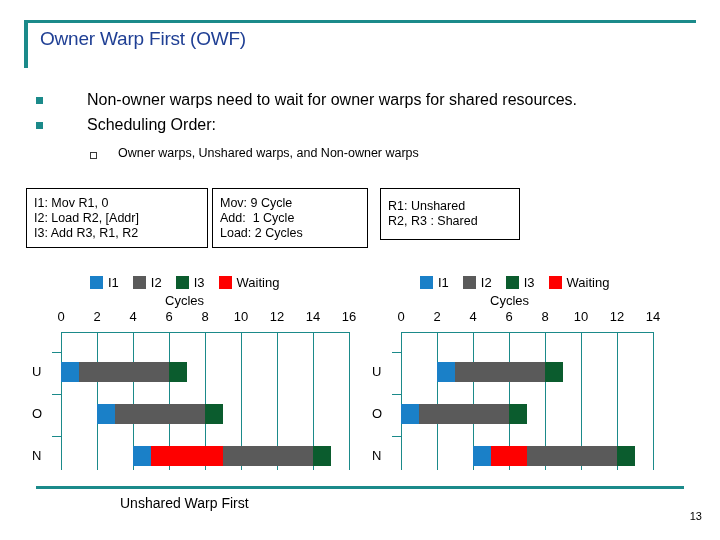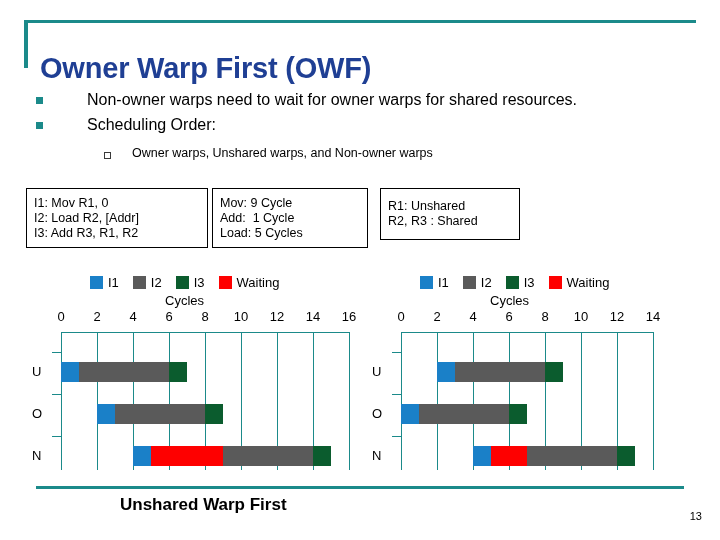--- a/index.html
+++ b/index.html
@@ -8,33 +8,33 @@
     font-family:"Liberation Sans",sans-serif;
     color:#000;overflow:hidden;position:relative;
   }
   .slide{position:absolute;left:0;top:0;width:720px;height:540px;}
 
   
   .title-rule{position:absolute;left:24px;top:20px;width:672px;height:3px;background:#1b8a8a;}
   .title-bar{position:absolute;left:24px;top:20px;width:4px;height:48px;background:#1b8a8a;}
   .title-text{
     position:absolute;left:40px;top:28px;
-    font-size:29px;font-weight:bold;color:#1f3f94;
-    letter-spacing:-0.2px;white-space:nowrap;margin-top:24px;
+    font-size:19px;font-weight:normal;color:#1f3f94;
+    letter-spacing:-0.2px;white-space:nowrap;
   }
 
   
   .bullet-row{position:absolute;display:flex;align-items:flex-start;}
   .sq{width:7px;height:7px;background:#1b8a8a;display:inline-block;flex:0 0 auto;}
   .b1{left:36px;top:92px;}
   .b2{left:36px;top:117px;}
   .bullet-row .btext{font-size:16px;color:#000;margin-left:44px;line-height:16px;white-space:nowrap;}
   .b1 .sq,.b2 .sq{margin-top:5px;}
 
-  .sub-row{position:absolute;left:104px;top:147px;display:flex;align-items:flex-start;}
+  .sub-row{position:absolute;left:90px;top:147px;display:flex;align-items:flex-start;}
   .sq-sm{width:5px;height:5px;border:1px solid #3a3a3a;background:#ffffff;display:inline-block;margin-top:5px;flex:0 0 auto;}
   .sub-row .btext{font-size:12.5px;margin-left:21px;line-height:13px;white-space:nowrap;}
 
   
   .box{
     position:absolute;border:1px solid #000;background:#fff;
     font-size:12.5px;line-height:15px;padding:5px 7px;box-sizing:border-box;
     display:flex;flex-direction:column;justify-content:center;
   }
   .box span{white-space:pre;}
@@ -66,21 +66,21 @@
   .plot{position:absolute;left:0;top:22px;width:100%;height:138px;}
   .gridline{position:absolute;top:0;width:1px;height:138px;background:#1b8a8a;}
   .axis-top{position:absolute;top:0;height:1px;background:#1b8a8a;}
   .tickmark{position:absolute;width:9px;height:1px;background:#1b8a8a;}
 
   .rowlabel{position:absolute;font-size:13px;line-height:14px;transform:translateY(-50%);}
   .bar{position:absolute;height:20px;}
 
   
   .foot-rule{position:absolute;left:36px;top:486px;width:648px;height:3px;background:#1b8a8a;}
-  .caption{position:absolute;font-size:17px;font-weight:bold;}
+  .caption{position:absolute;font-size:14px;font-weight:normal;}
   #caption-left{left:120px;top:495px;}
   #caption-right{left:462px;top:491px;}
   .pagenum{position:absolute;right:18px;top:510px;font-size:11px;}
 </style>
 </head>
 <body>
 
 <div class="slide">
 
   <div class="title-rule"></div>
@@ -102,21 +102,21 @@
   </div>
 
   <div class="box" id="box-instructions">
     <span>I1: Mov R1, 0</span>
     <span>I2: Load R2, [Addr]</span>
     <span>I3: Add R3, R1, R2</span>
   </div>
   <div class="box" id="box-latency">
     <span>Mov: 9 Cycle</span>
     <span>Add:  1 Cycle</span>
-    <span>Load: 5 Cycles</span>
+    <span>Load: 2 Cycles</span>
   </div>
   <div class="box" id="box-registers">
     <span>R1: Unshared</span>
     <span>R2, R3 : Shared</span>
   </div>
 
   <div class="legend" id="legend-left">
       <div class="item">
         <span class="swatch" style="background: rgb(26, 128, 200);"></span>
         <span class="lbl">I1</span>

